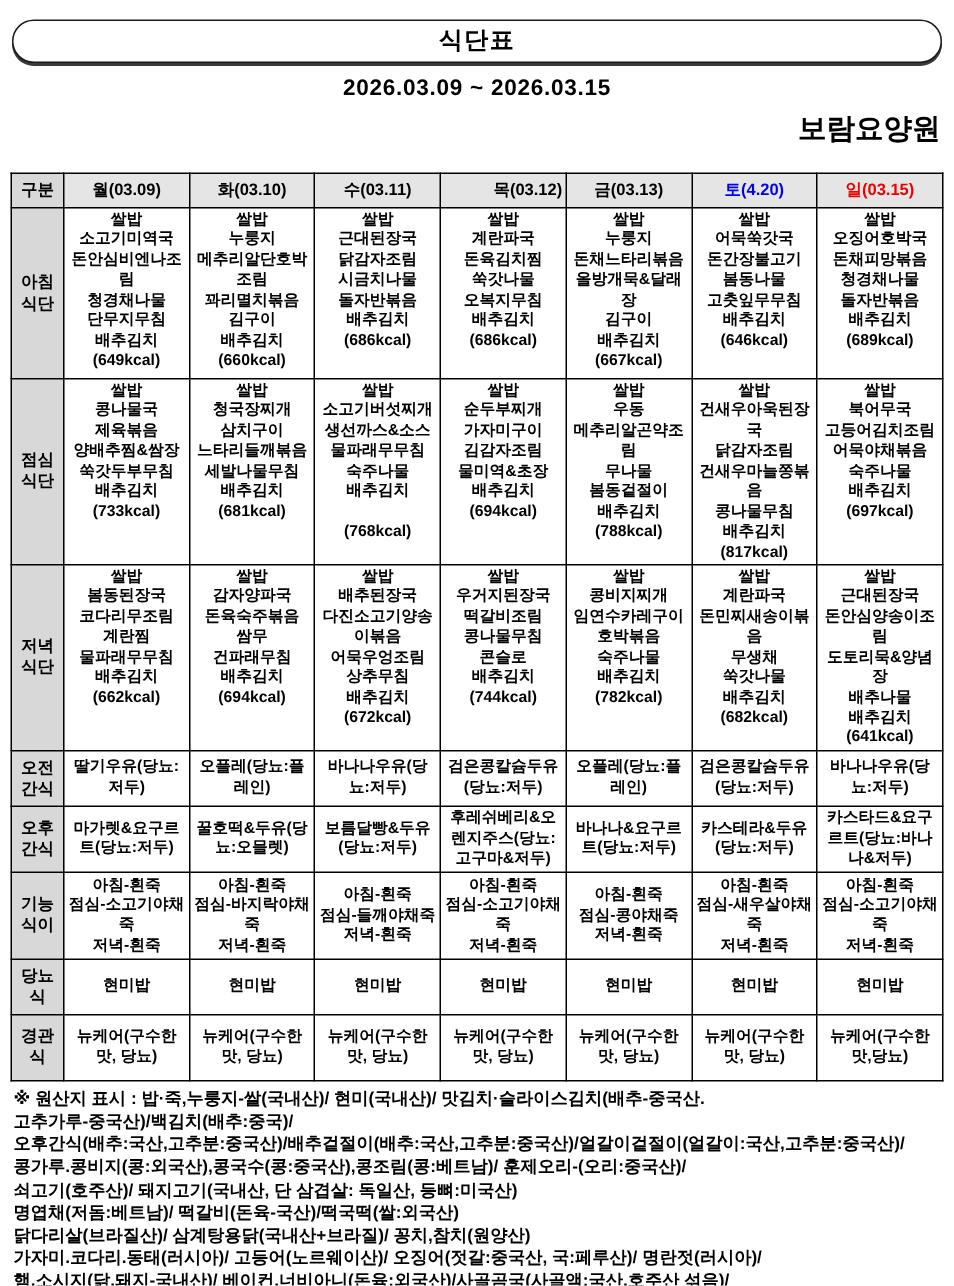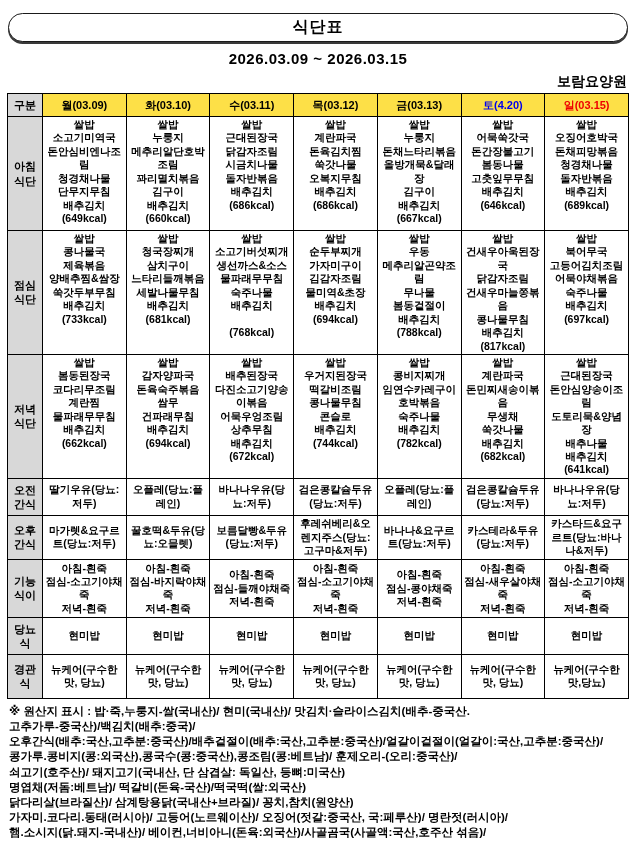--- a/index.html
+++ b/index.html
@@ -13,33 +13,33 @@
   
   .title-box{
     border:1.4px solid #1a1a1a;border-radius:16px;
     height:27px;margin:5px 1px 0 1px;
     display:flex;align-items:center;justify-content:center;
     box-shadow:0 2px 0 #3a3a3a;background:#fff;
   }
   .title-box .t{font-size:16px;font-weight:bold;letter-spacing:1px;}
 
   .date-line{text-align:center;font-size:15px;font-weight:600;margin-top:8px;letter-spacing:.5px;}
-  .facility-line{text-align:right;font-size:14px;font-weight:bold;margin:6px 2px 2px 0;}
+  .facility-line{text-align:right;font-size:19px;font-weight:bold;margin:6px 2px 16px 0;}
 
   
   table{border-collapse:collapse;table-layout:fixed;width:622px;margin:2px auto 0 auto;}
   th,td{
     border:1px solid #000;
     font-size:10.5px;font-weight:600;
     text-align:center;vertical-align:middle;
     white-space:pre-line;word-break:break-all;
     padding:1px 2px;line-height:1.28;
   }
   table{border:1.5px solid #000;}
-  thead th{background:#fde047;height:20px;font-size:11px;}
+  thead th{background:#e5e5e5;height:20px;font-size:11px;}
   th.label-col{width:30px;background:#d8d8d8;font-size:11px;}
   tr.row-0{height:114px}
   tr.row-1{height:119px}
   tr.row-2{height:122px}
   tr.row-3{height:37px}
   tr.row-4{height:44px}
   tr.row-5{height:58px}
   tr.row-6{height:37px}
   tr.row-7{height:44px}
   tr.row-0 td,tr.row-1 td,tr.row-2 td{vertical-align:top;padding-top:1px;}
@@ -61,21 +61,21 @@
 
   <div class="facility-line">보람요양원</div>
 
   <table id="menu-table">
     <thead>
       <tr>
           <th class="label-col">구분</th>
           <th style="color: rgb(0, 0, 0);">월(03.09)</th>
           <th style="color: rgb(0, 0, 0);">화(03.10)</th>
           <th style="color: rgb(0, 0, 0);">수(03.11)</th>
-          <th style="color: rgb(0, 0, 0);">목(03.12)</th>
+          <th style="color: rgb(0, 0, 0); text-align: right;">목(03.12)</th>
           <th style="color: rgb(0, 0, 0);">금(03.13)</th>
           <th style="color: rgb(0, 0, 238);">토(4.20)</th>
           <th style="color: rgb(238, 0, 0);">일(03.15)</th>
         </tr>
     </thead>
     <tbody>
         <tr class="row-0">
           <th class="label-col">아침식단</th>
           <td>쌀밥
 소고기미역국

